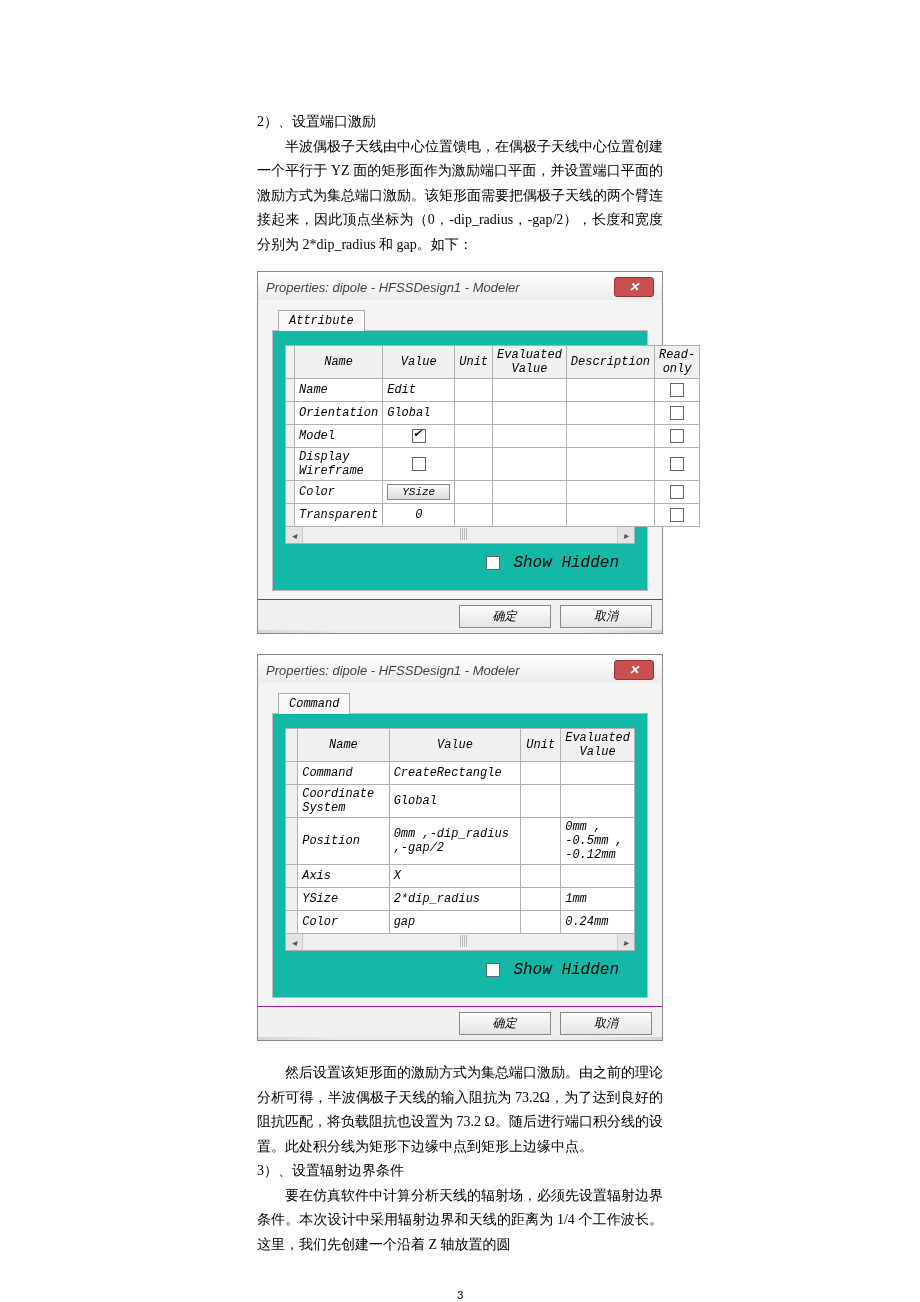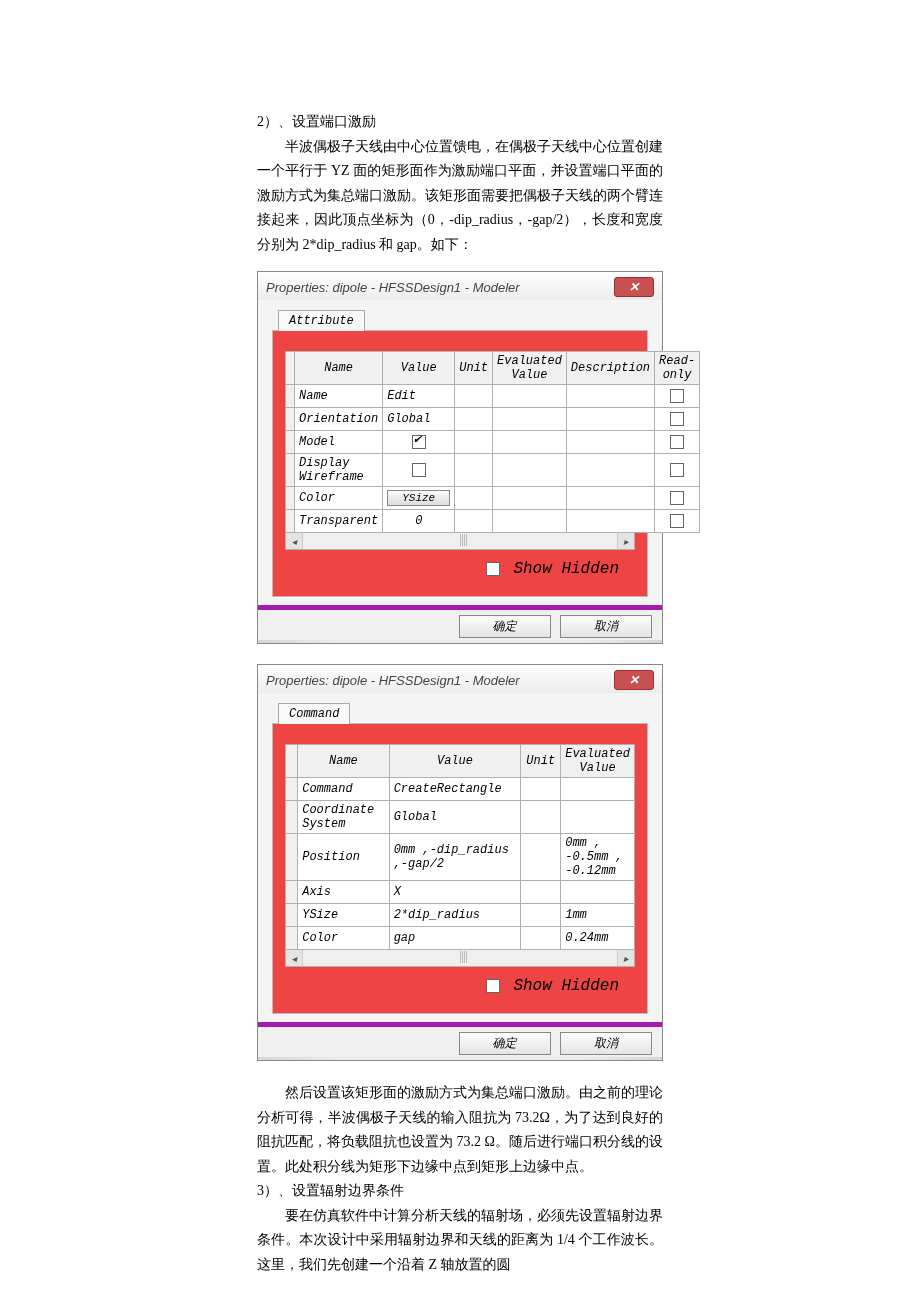--- a/index.html
+++ b/index.html
@@ -65,22 +65,22 @@
     border-bottom: none;
     font-family: "Courier New", monospace;
     font-size: 12px;
     position: relative;
     z-index: 2;
     margin-left: 6px;
   }
   .tab-pane {
     border: 1px solid #bbb;
     margin-top: -1px;
-    padding: 20px 12px 10px 12px;
-    background: #ef4444;
+    padding: 14px 12px 10px 12px;
+    background: #14b8a6;
   }
   .grid {
     width: 100%;
     border-collapse: collapse;
     background: #fff;
     font-family: "Courier New", monospace;
     font-size: 12px;
   }
   .grid th, .grid td {
     border: 1px solid #b0b0b0;
@@ -139,21 +139,21 @@
     background: repeating-linear-gradient(90deg,#bbb,#bbb 1px,#eee 1px,#eee 2px);
   }
   .show-hidden {
     text-align: right;
     padding: 10px 16px 8px 0;
     font-family: "Courier New", monospace;
     font-size: 16px;
   }
   .dialog-footer {
     background: #f0f0f0;
-    border-top: 5px solid #a21caf;
+    border-top: 1px solid #a21caf;
     padding: 5px 10px;
     text-align: right;
   }
   .dlg-btn {
     display: inline-block;
     min-width: 70px;
     text-align: center;
     padding: 2px 10px;
     border: 1px solid #888;
     background: linear-gradient(#fdfdfd,#e4e4e4);

